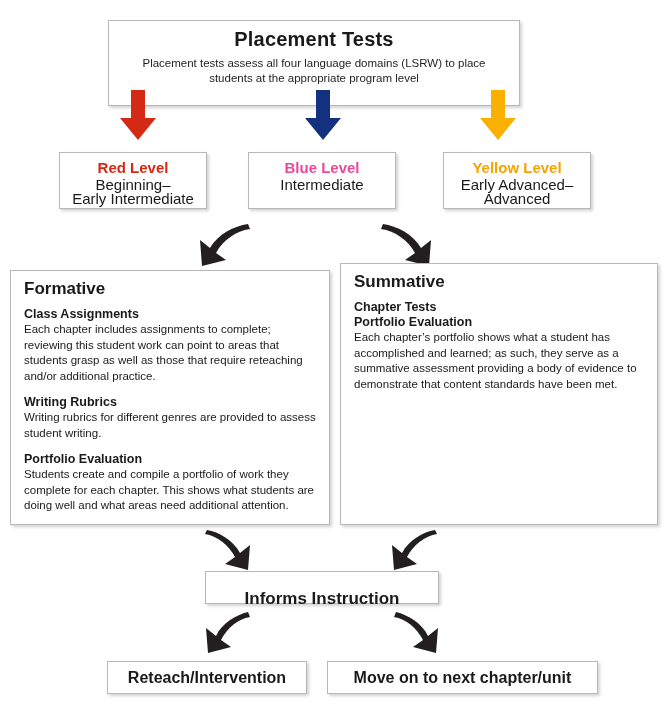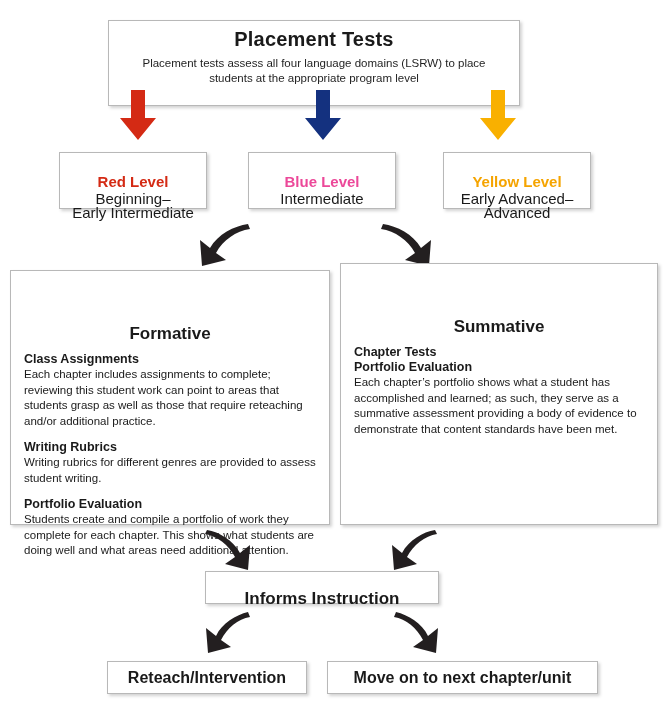--- a/index.html
+++ b/index.html
@@ -43,21 +43,21 @@
     font-size: 11.5px;
     line-height: 15px;
     text-align: center;
     color: #1f1f1f;
   }
   
   .level-box {
     width: 148px;
     height: 57px;
     top: 152px;
-    padding-top: 20px;
+    padding-top: 6px;
   }
   #red-level-box { left: 59px; }
   #blue-level-box { left: 248px; }
   #yellow-level-box { left: 443px; }
   .level-box .lvl-title {
     font-size: 15px;
     font-weight: bold;
     text-align: center;
     line-height: 18px;
   }
@@ -81,23 +81,21 @@
   #summative-box {
     left: 340px;
     top: 263px;
     width: 318px;
     height: 262px;
     padding: 8px 13px 4px 13px;
   }
   .assess-title {
     font-size: 17px;
     font-weight: bold;
-    text-align: center;
     margin-bottom: 8px;
-    margin-top: 45px;
   }
   .sub-head {
     font-size: 12.5px;
     font-weight: bold;
     margin-bottom: 1px;
   }
   .sub-body {
     font-size: 11.5px;
     line-height: 15.5px;
     margin-bottom: 11px;

